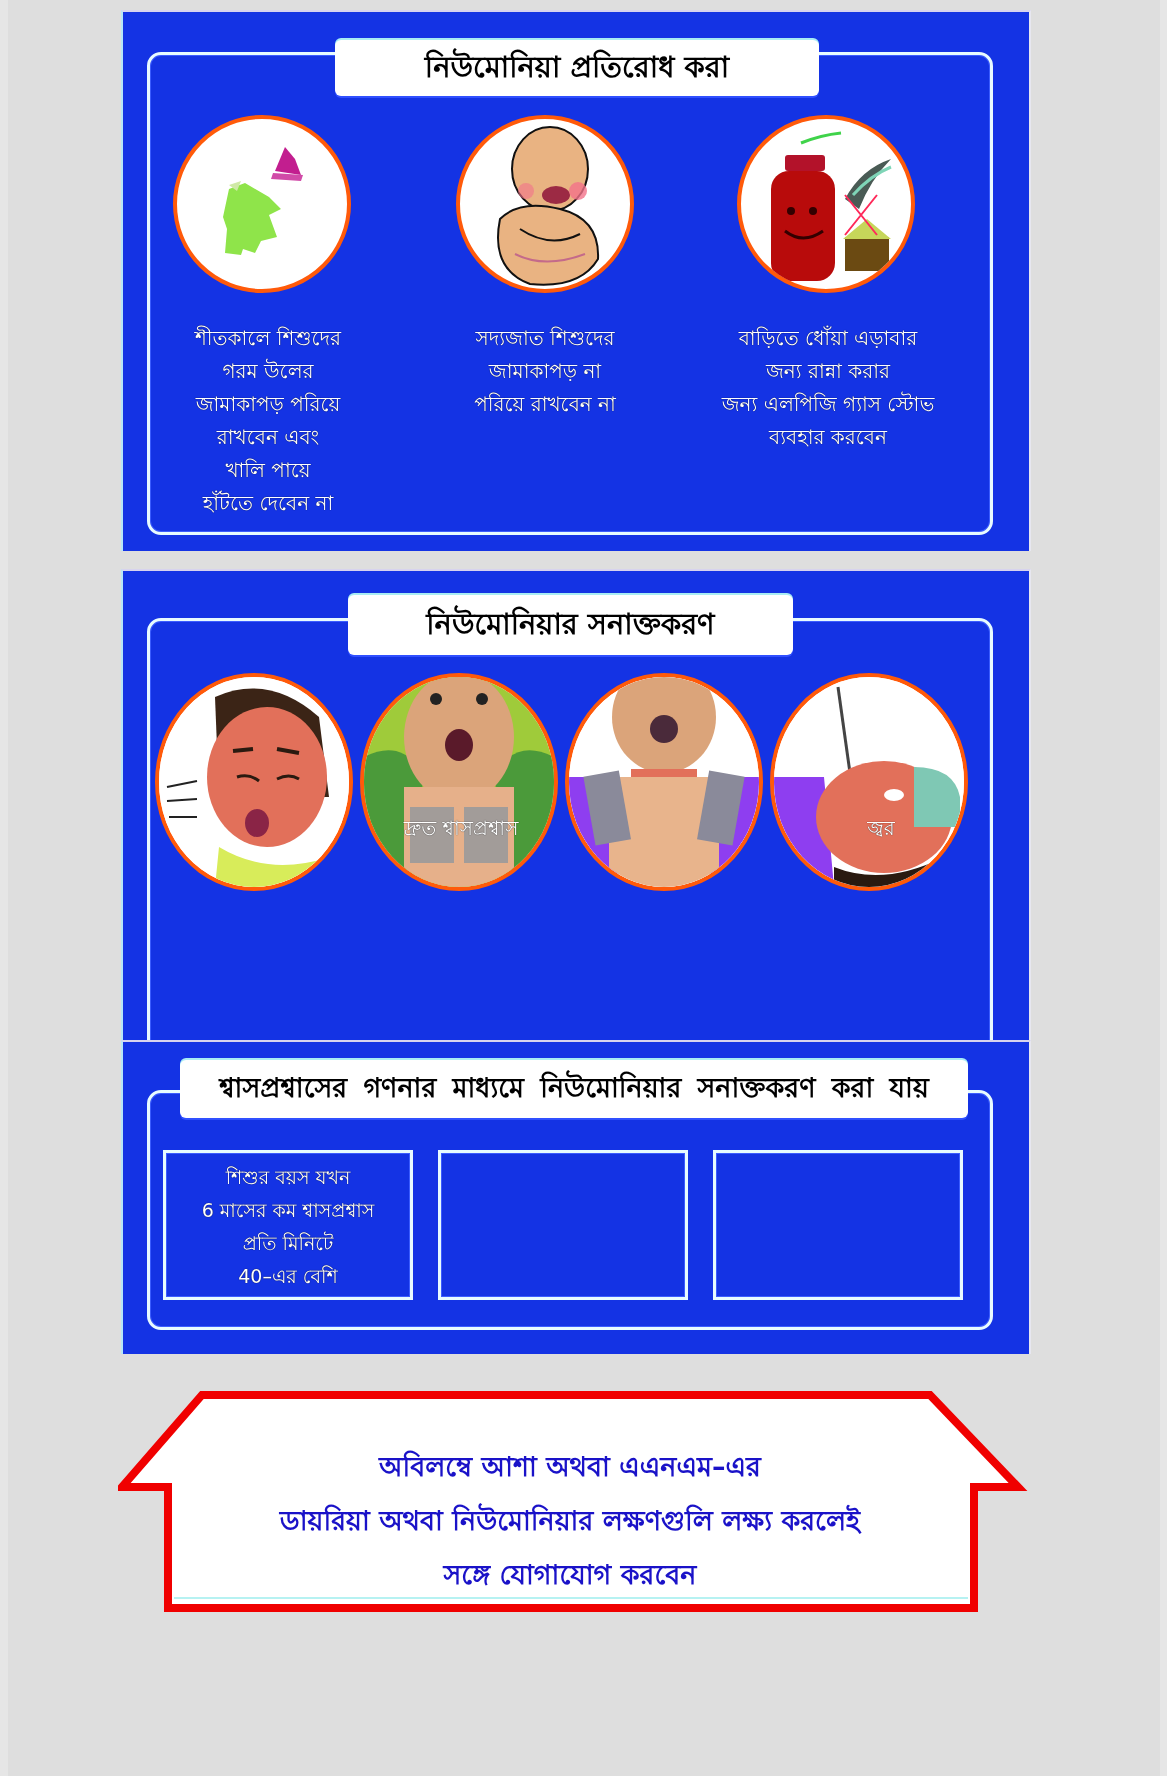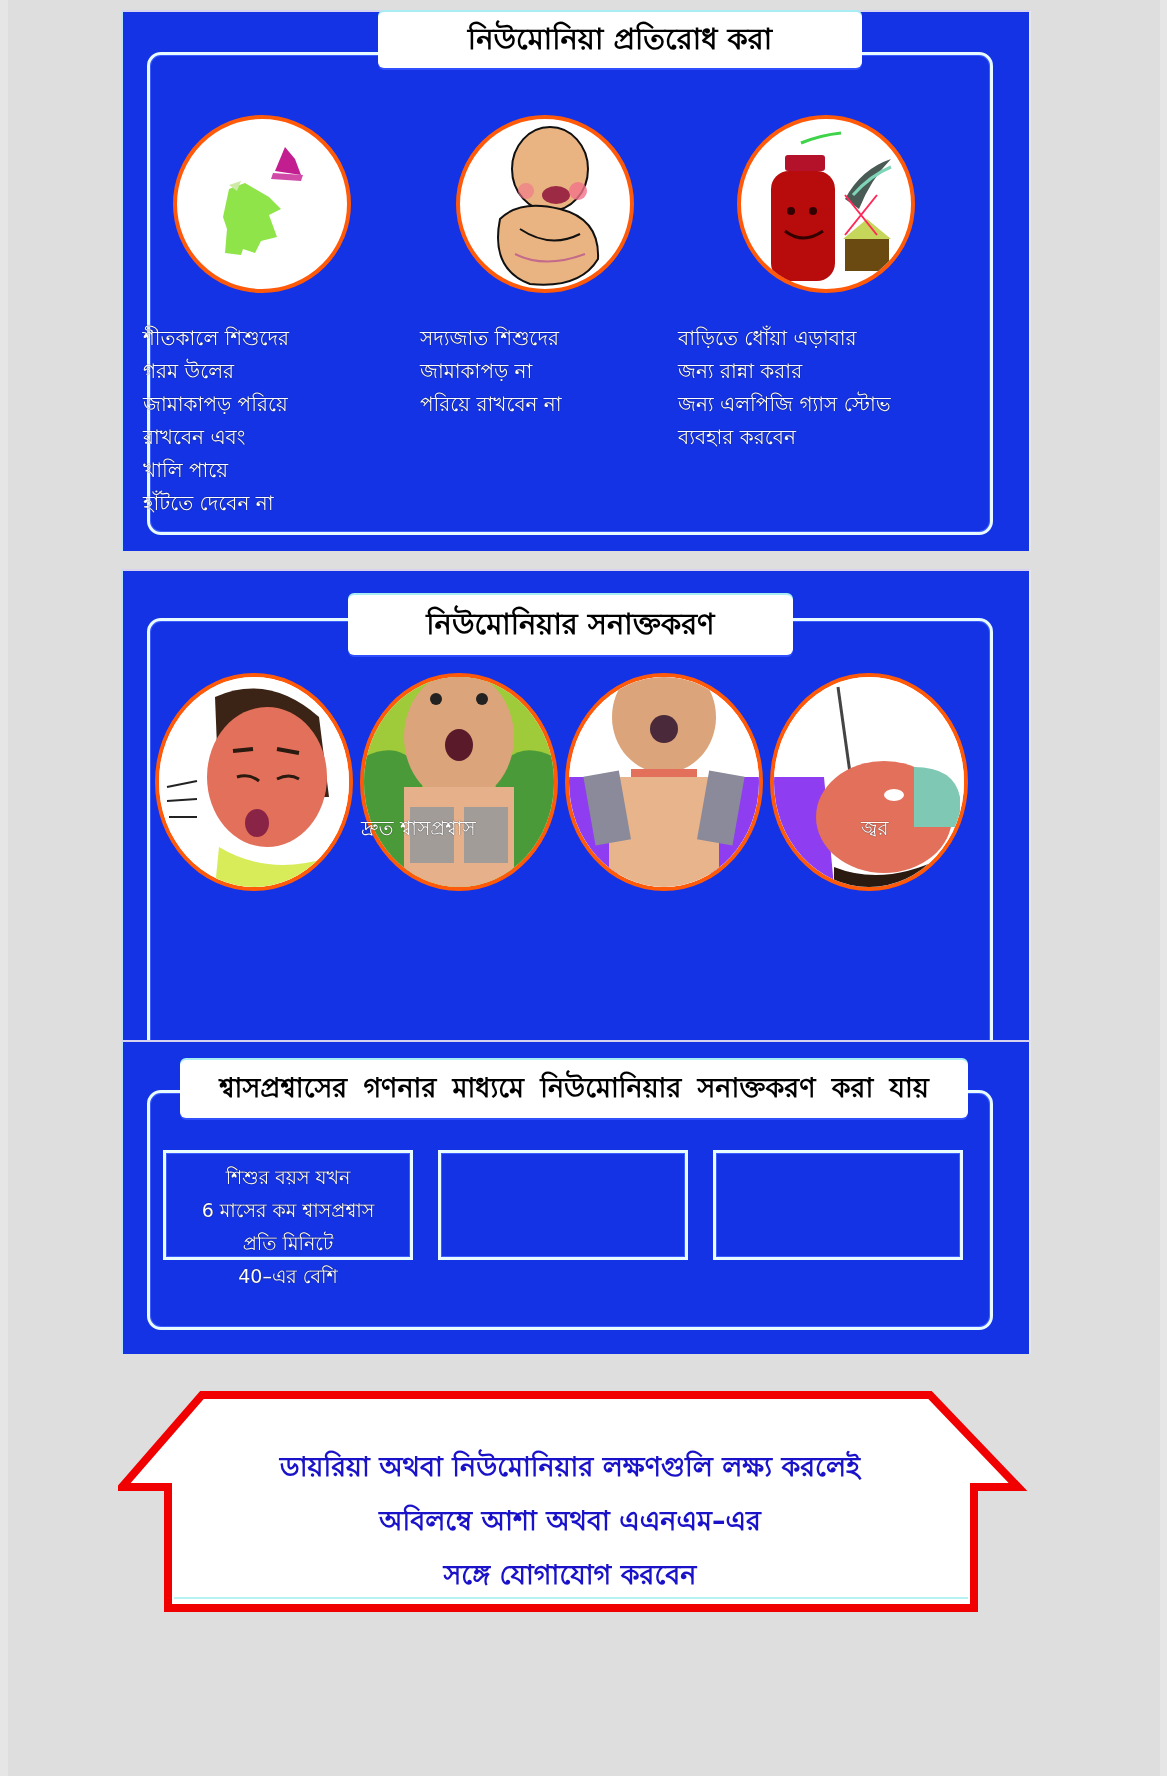--- a/index.html
+++ b/index.html
@@ -30,26 +30,26 @@
     display: flex; align-items: center; justify-content: center;
     box-shadow: 0 -2px 0 #a8ecf4, 0 2px 0 #3050ff;
     white-space: nowrap;
   }
   .circle {
     position: absolute; border-radius: 50%;
     border: 4px solid #ff5a0a;
     box-sizing: border-box; overflow: hidden; background: #fff;
   }
   .caption {
-    position: absolute; color: #ffffff; 
+    position: absolute; color: #ffffff; text-align: center;
     font-size: 20px; line-height: 33px;
     text-shadow: 0 0 1px #000;
   }
   .rate-box {
-    position: absolute; width: 250px; height: 110px; top: 108px;
+    position: absolute; width: 250px; height: 150px; top: 108px;
     border: 3px solid #e8fbff; box-sizing: border-box;
     box-shadow: 0 0 0 1px #3b5cff inset;
   }
   .rate-text {
     color: #fff; font-size: 19px; line-height: 33px; text-align: center;
     padding-top: 8px; text-shadow: 0 0 1px #000;
   }
   .house { position: absolute; left: 118px; top: 1390px; }
   .house-text {
     position: absolute; left: 166px; width: 808px; top: 1440px;
@@ -58,21 +58,21 @@
   }
 </style>
 </head>
 <body>
 
 <div class="edge-strip" style="left:0;width:8px;"></div>
 <div class="edge-strip" style="right:0;width:7px;"></div>
 
 <section class="panel" style="top:10px;height:541px;">
   <div class="inner-frame" style="top:40px;bottom:16px;"></div>
-  <div class="title-box" style="left:212px;top:0;width:484px;height:56px;font-size:29px;margin-left:43px;">নিউমোনিয়া প্রতিরোধ করা</div>
+  <div class="title-box" style="left:212px;top:28px;width:484px;height:56px;font-size:29px;">নিউমোনিয়া প্রতিরোধ করা</div>
 
   <div class="circle" style="left:50px;top:103px;width:178px;height:178px;">
     <svg width="170" height="170" viewBox="0 0 170 170">
       <path d="M98 52 L108 28 L118 40 L124 56 Z" fill="#c21e8f"></path>
       <path d="M96 54 L126 56 L124 62 L94 60 Z" fill="#d14aa8"></path>
       <path d="M52 70 L68 64 L92 78 L104 90 L92 96 L100 118 L84 122 L78 134 L66 130 L64 136 L48 134 L50 110 L46 98 Z" fill="#8fe44a"></path>
       <path d="M52 66 L64 62 L60 72 Z" fill="#cfe9a6"></path>
     </svg>
   </div>
 
@@ -198,16 +198,16 @@
   </div>
   <div class="rate-box" style="left:315px;"></div>
   <div class="rate-box" style="left:590px;"></div>
 </section>
 
 <svg class="house" width="920" height="230" viewBox="0 0 920 230">
   <polygon points="84,5 812,5 900,97 856,97 856,218 50,218 50,97 4,97" fill="#ffffff" stroke="#f00000" stroke-width="8" stroke-linejoin="miter"></polygon>
   <line x1="56" y1="208" x2="850" y2="208" stroke="#b6f2f2" stroke-width="2"></line>
 </svg>
 <div class="house-text">
+  <div>অবিলম্বে আশা অথবা এএনএম–এর</div>
   <div>ডায়রিয়া অথবা নিউমোনিয়ার লক্ষণগুলি লক্ষ্য করলেই</div>
-  <div>অবিলম্বে আশা অথবা এএনএম–এর</div>
   <div>সঙ্গে যোগাযোগ করবেন</div>
 </div>
 
 </body></html>

